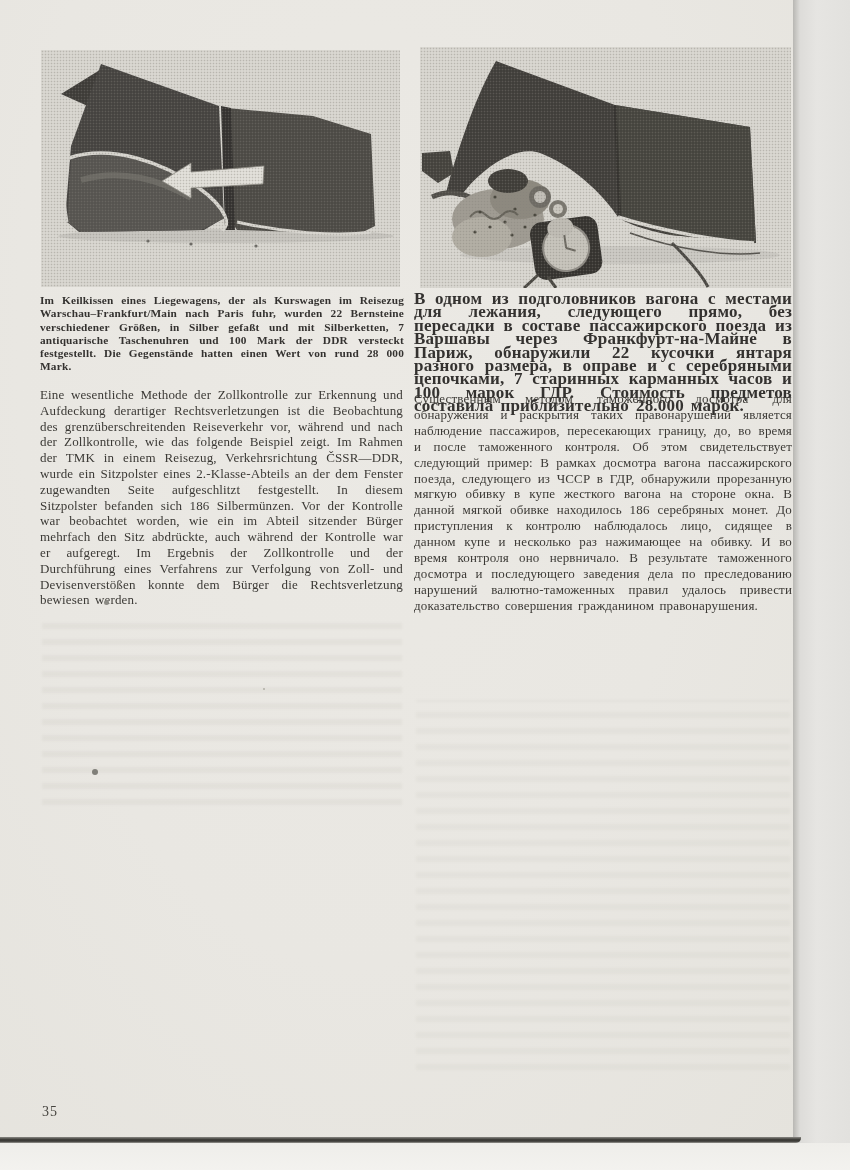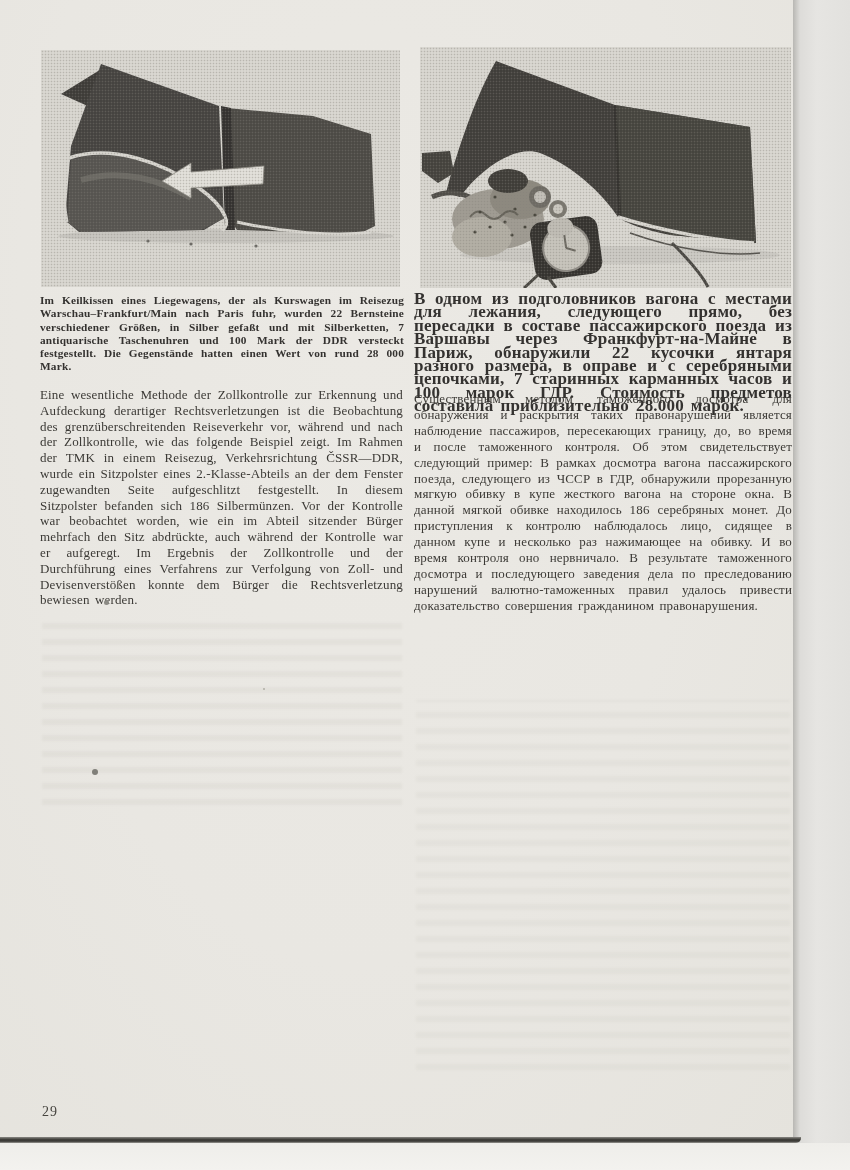--- a/index.html
+++ b/index.html
@@ -146,20 +146,20 @@
 
     <div class="body-col body-left">Eine wesentliche Methode der Zollkontrolle zur Erkennung und Aufdeckung derartiger Rechtsverletzungen ist die Beobachtung des grenzüberschreitenden Reiseverkehr vor, während und nach der Zollkontrolle, wie das folgende Beispiel zeigt. Im Rahmen der TMK in einem Reisezug, Verkehrsrichtung ČSSR—DDR, wurde ein Sitzpolster eines 2.-Klasse-Abteils an der dem Fenster zugewandten Seite aufgeschlitzt festgestellt. In diesem Sitzpolster befanden sich 186 Silbermünzen. Vor der Kontrolle war beobachtet worden, wie ein im Abteil sitzender Bürger mehrfach den Sitz abdrückte, auch während der Kontrolle war er aufgeregt. Im Ergebnis der Zollkontrolle und der Durchführung eines Verfahrens zur Verfolgung von Zoll- und Devisenverstößen konnte dem Bürger die Rechtsverletzung bewiesen werden.</div>
     <div class="body-col body-right">Существенным методом таможенного досмотра для обнаружения и раскрытия таких правонарушений является наблюдение пассажиров, пересекающих границу, до, во время и после таможенного контроля. Об этом свидетельствует следующий пример: В рамках досмотра вагона пассажирского поезда, следующего из ЧССР в ГДР, обнаружили прорезанную мягкую обивку в купе жесткого вагона на стороне окна. В данной мягкой обивке находилось 186 серебряных монет. До приступления к контролю наблюдалось лицо, сидящее в данном купе и несколько раз нажимающее на обивку. И во время контроля оно нервничало. В результате таможенного досмотра и последующего заведения дела по преследованию нарушений валютно-таможенных правил удалось привести доказательство совершения гражданином правонарушения.</div>
 
     <div class="ghost ghost-left"></div>
     <div class="ghost ghost-right"></div>
     <div class="speck speck-1"></div>
     <div class="speck speck-2"></div>
     <div class="speck speck-3"></div>
 
-    <div class="page-number">29</div>
+    <div class="page-number">35</div>
   </div>
 
   <div class="right-strip"></div>
   <div class="bottom-edge"></div>
   <div class="below-strip"></div>
 
 </div>
 
 </body></html>

